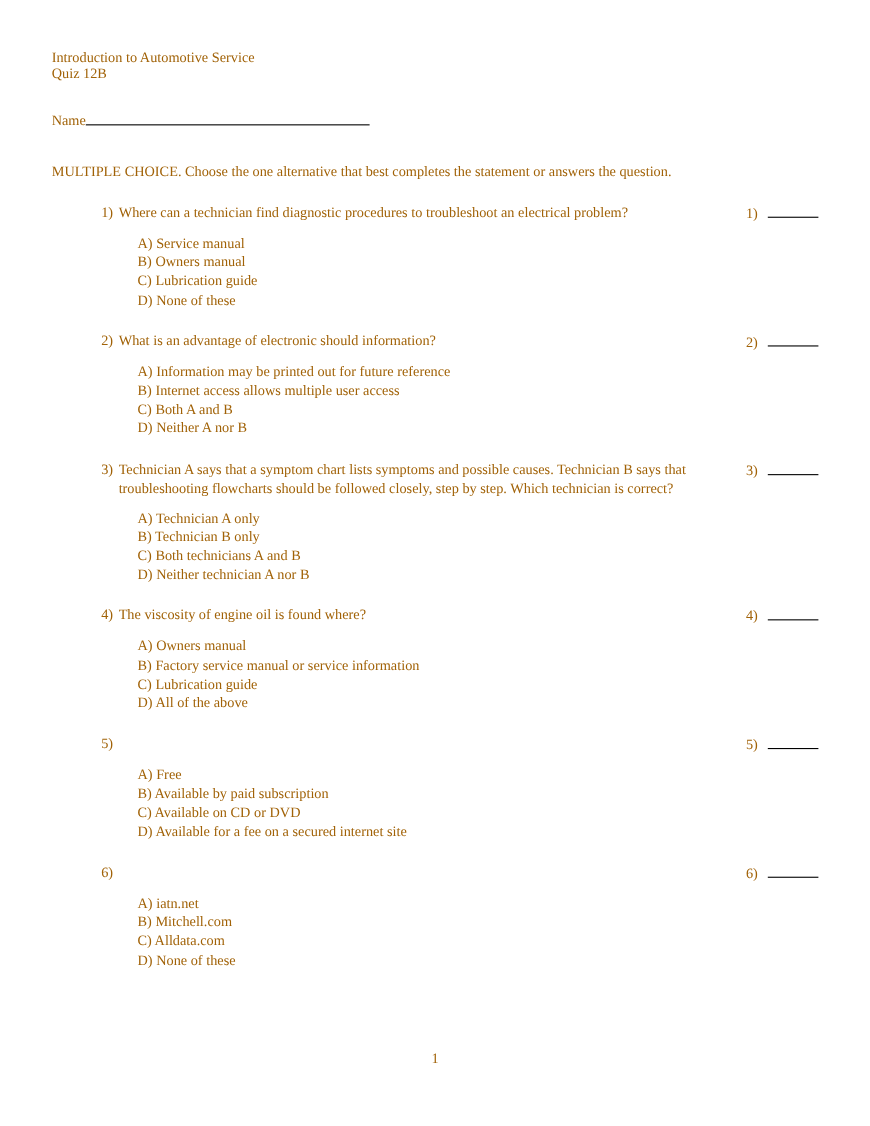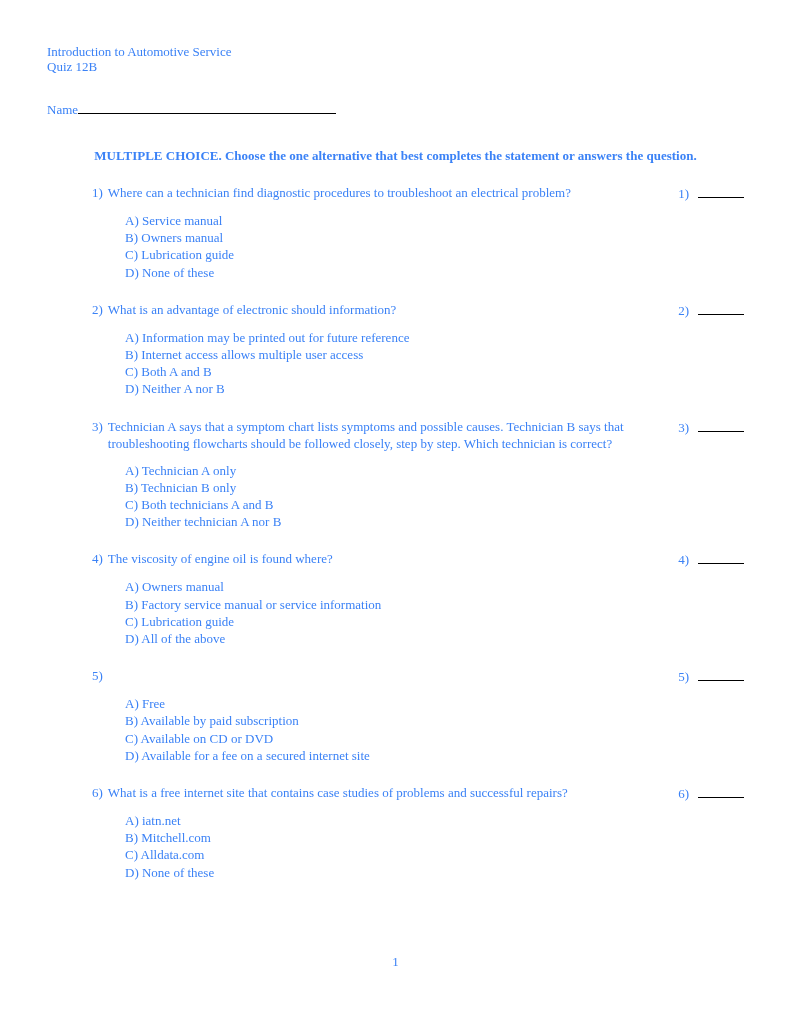--- a/index.html
+++ b/index.html
@@ -6,21 +6,21 @@
     margin: 0;
     padding: 0;
     background: #ffffff;
   }
   .page {
     position: relative;
     width: 791px;
     height: 1024px;
     margin: 0 auto;
     background: #ffffff;
-    color: #3b82f6;
+    color: #a16207;
     font-family: "Liberation Serif", "DejaVu Serif", serif;
     font-size: 13px;
     line-height: 17px;
     box-sizing: border-box;
     overflow: hidden;
     border-radius: 16px;
   }
   .content {
     padding: 44px 47px 0 47px;
   }
@@ -33,22 +33,21 @@
   }
   .name-underline {
     display: inline-block;
     width: 258px;
     border-bottom: 1px solid #000;
     height: 13px;
     vertical-align: baseline;
   }
   .instruction {
     margin-top: 29px;
-    font-weight: bold;
-    text-align: center;
+    font-weight: normal;
   }
   .questions {
     margin-top: 14px;
     padding-left: 45px;
   }
   .question {
     margin-top: 20px;
   }
   .q-row {
     display: flex;
@@ -199,21 +198,20 @@
             <div class="option">B) Available by paid subscription</div>
             <div class="option">C) Available on CD or DVD</div>
             <div class="option">D) Available for a fee on a secured internet site</div>
           </div>
   </div>
 
   <div class="question">
     <div class="q-row">
       <div class="q-main">
         <span class="q-num">6)</span>
-        <span class="q-body">What is a free internet site that contains case studies of problems and successful repairs?</span>
       </div>
       <div class="q-answer">
         <span class="q-answer-num">6)</span>
         <span class="answer-blank"></span>
       </div>
     </div>
     <div class="options">
             <div class="option">A) iatn.net</div>
             <div class="option">B) Mitchell.com</div>
             <div class="option">C) Alldata.com</div>

